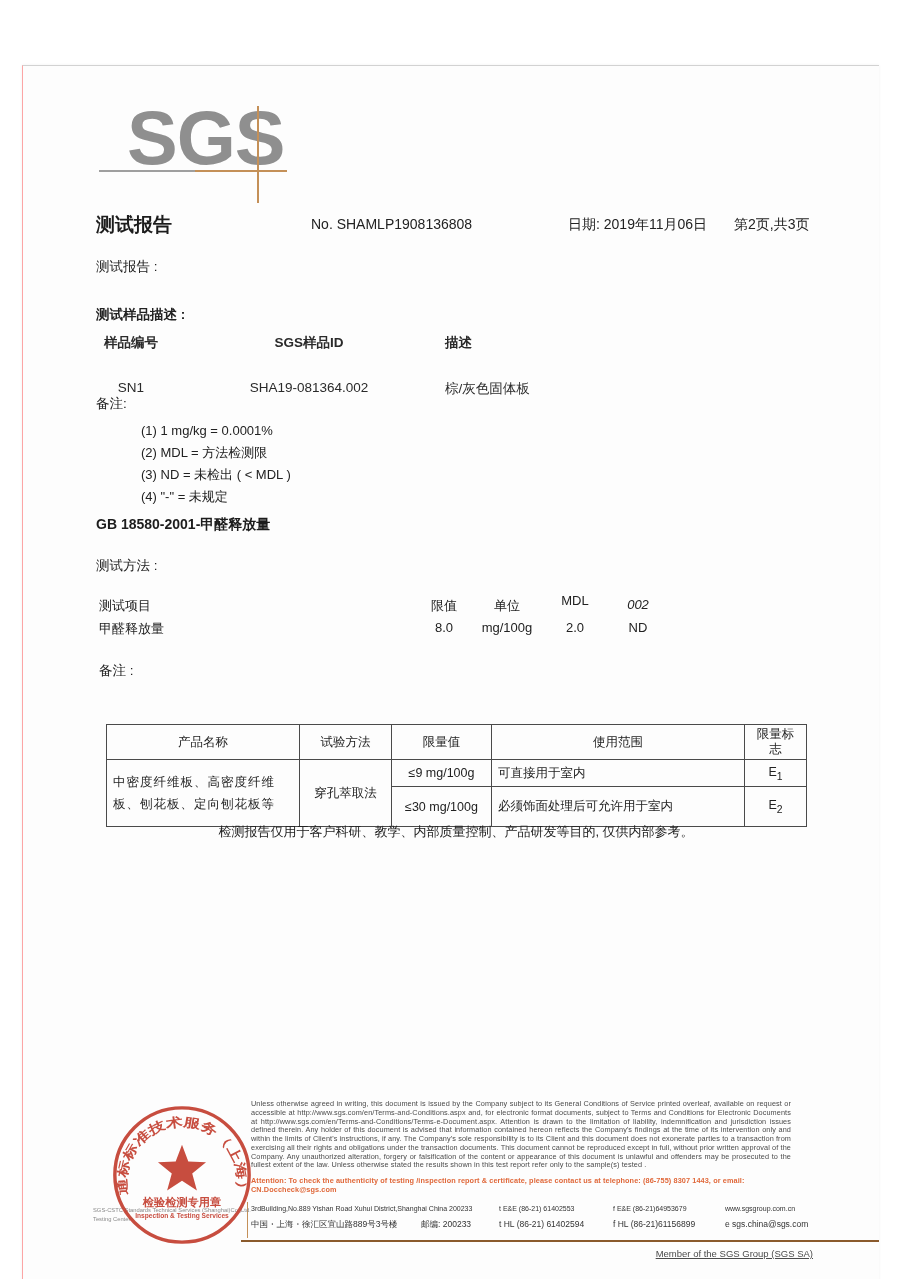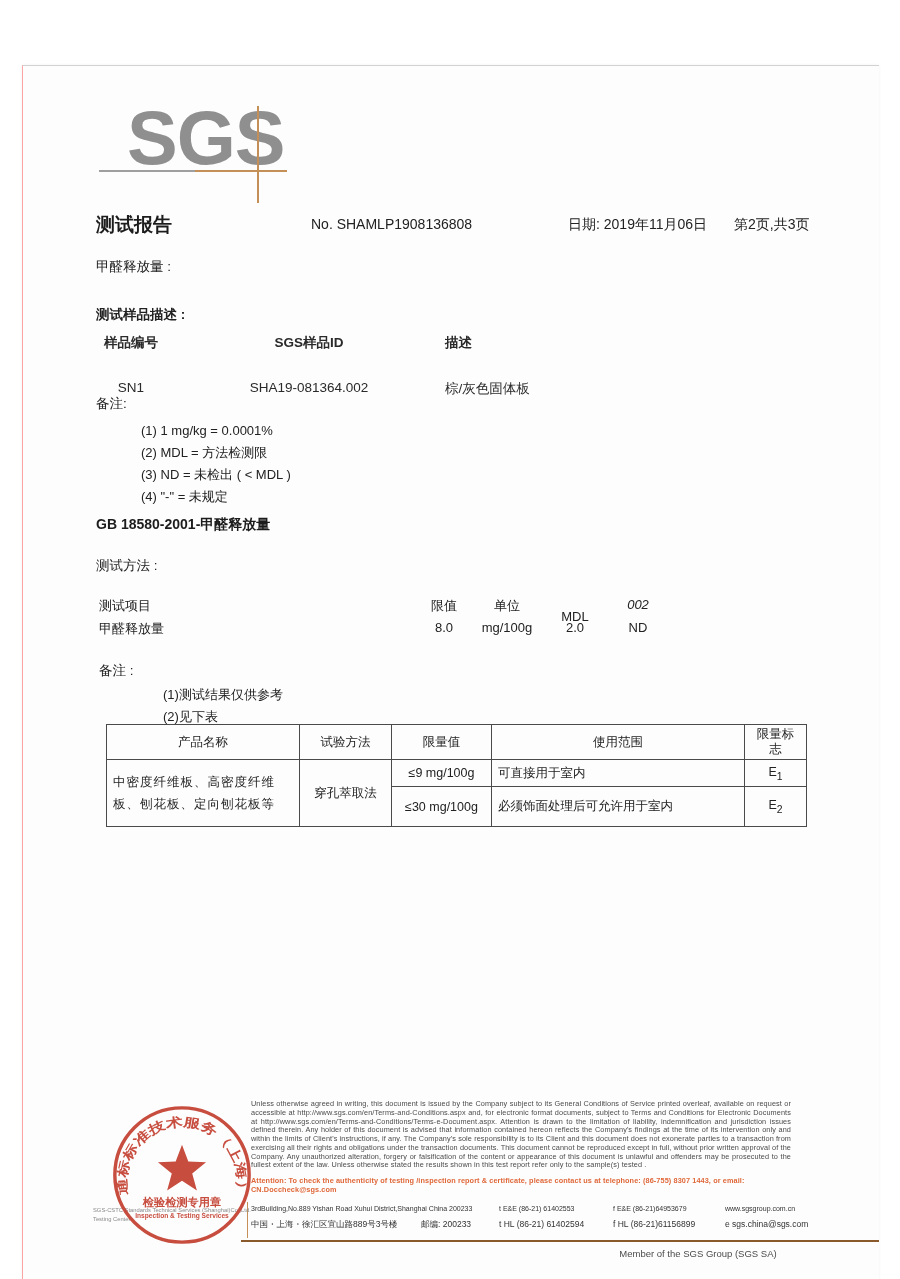--- a/index.html
+++ b/index.html
@@ -66,42 +66,42 @@
   .addr-row span{position:absolute;}
   .addr-en{top:1px;}
   .addr-cn{top:15px;font-size:8.5px;}
   .a-addr{left:0;}
   .a-post{left:198px;}
   .a-tel{left:248px;}
   .a-fax{left:362px;}
   .a-web{left:474px;}
   .addr-vline{position:absolute;left:224px;top:1136px;width:1px;height:36px;background:#c49058;}
   .footer-hline{position:absolute;left:218px;top:1174px;width:638px;height:2px;background:#8a5a2c;}
-  .member{position:absolute;left:560px;top:1182px;width:230px;text-align:center;font-size:9.5px;color:#4b4b4b;}
+  .member{position:absolute;left:560px;top:1182px;width:230px;text-align:right;font-size:9.5px;color:#4b4b4b;text-decoration:underline;}
   .company-lines{position:absolute;left:70px;top:1140px;width:175px;font-size:5.8px;line-height:1.6;color:#8a8a8a;z-index:1;}
   .stamp{position:absolute;left:86px;top:1036px;width:146px;height:146px;z-index:2;opacity:0.9;}
 </style>
 </head>
 <body>
 
 <div class="page">
 
   <div>
     <div class="logo-text">SGS</div>
     <div class="logo-hline-gray"></div>
     <div class="logo-hline-orange"></div>
     <div class="logo-vline"></div>
   </div>
 
   <div class="rpt-title">测试报告</div>
   <div class="rpt-no">No. SHAMLP1908136808</div>
   <div class="rpt-date">日期: 2019年11月06日</div>
   <div class="rpt-pages">第2页,共3页</div>
 
-  <div class="abs sec-label" style="left:73px;top:192px;">甲醛释放量 :</div>
+  <div class="abs sec-label" style="left:73px;top:192px;">测试报告 :</div>
   <div class="abs sec-label b u" style="left:73px;top:240px;">测试样品描述 :</div>
 
   <div class="sample-grid">
     <div class="c1 b">样品编号</div>
     <div class="c2 b">SGS样品ID</div>
     <div class="c3 b">描述</div>
     <div class="c1">SN1</div>
     <div class="c2">SHA19-081364.002</div>
     <div class="c3">棕/灰色固体板</div>
   </div>
@@ -113,34 +113,30 @@
     <div>(3) ND = 未检出 ( &lt; MDL )</div>
     <div>(4) "-" = 未规定</div>
   </div>
 
   <div class="abs b u" style="left:73px;top:450px;font-size:14px;color:#1c1c1c;">GB 18580-2001-甲醛释放量</div>
   <div class="abs sec-label" style="left:73px;top:491px;">测试方法 :</div>
 
   <div class="rt u" style="left:76px;top:531px;">测试项目</div>
   <div class="rt rt-center u" style="left:421px;top:531px;">限值</div>
   <div class="rt rt-center u" style="left:484px;top:531px;">单位</div>
-  <div class="rt rt-center u" style="left:552px;top:543px;">MDL</div>
+  <div class="rt rt-center u" style="left:552px;top:527px;">MDL</div>
   <div class="rt rt-center u it" style="left:615px;top:531px;">002</div>
 
   <div class="rt" style="left:76px;top:554px;">甲醛释放量</div>
   <div class="rt rt-center" style="left:421px;top:554px;">8.0</div>
   <div class="rt rt-center" style="left:484px;top:554px;">mg/100g</div>
   <div class="rt rt-center" style="left:552px;top:554px;">2.0</div>
   <div class="rt rt-center" style="left:615px;top:554px;">ND</div>
 
   <div class="abs sec-label" style="left:76px;top:596px;">备注 :</div>
-  <div class="note-items" style="left:140px;top:618px;">
-    <div>(1)测试结果仅供参考</div>
-    <div>(2)见下表</div>
-  </div>
 
   <table class="limit">
     <colgroup>
       <col style="width:193px">
         <col style="width:92px">
         <col style="width:100px">
         <col style="width:253px">
         <col style="width:62px">
     </colgroup>
     <tbody>
@@ -159,20 +155,21 @@
       <td class="lt-center"><span>E</span><sub>1</sub></td>
     </tr>
     <tr style="height:40px;">
       <td class="lt-center">≤30 mg/100g</td>
       <td class="lt-left" style="white-space:normal;">必须饰面处理后可允许用于室内</td>
       <td class="lt-center"><span>E</span><sub>2</sub></td>
     </tr>
   </tbody>
     </table>
 
+  <div class="disclaimer">检测报告仅用于客户科研、教学、内部质量控制、产品研发等目的, 仅供内部参考。</div>
 
   <div class="company-lines">
     <div>SGS-CSTC Standards Technical Services (Shanghai)Co.,Ltd.</div>
     <div>Testing Center</div>
   </div>
 
   <svg class="stamp" viewBox="0 0 150 150">
     <circle cx="75" cy="75" r="69" fill="none" stroke="#c23a2b" stroke-width="3.5"></circle>
     <path id="ringPath" d="M 20,97 A 57,57 0 1 1 130,97" fill="none"></path>
     <text font-size="13" font-weight="700" fill="#c23a2b">

